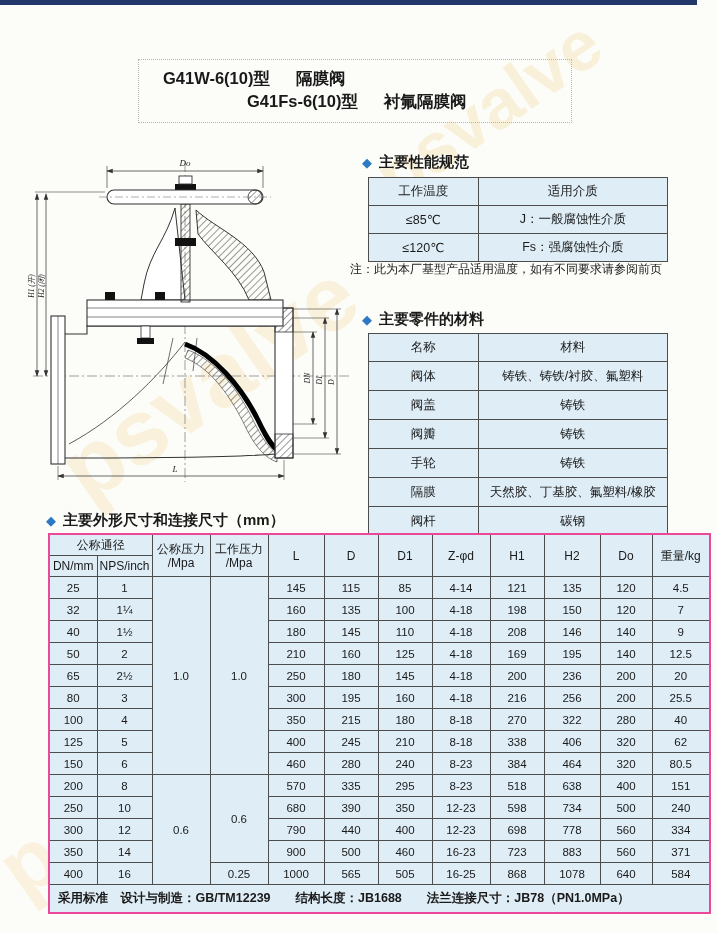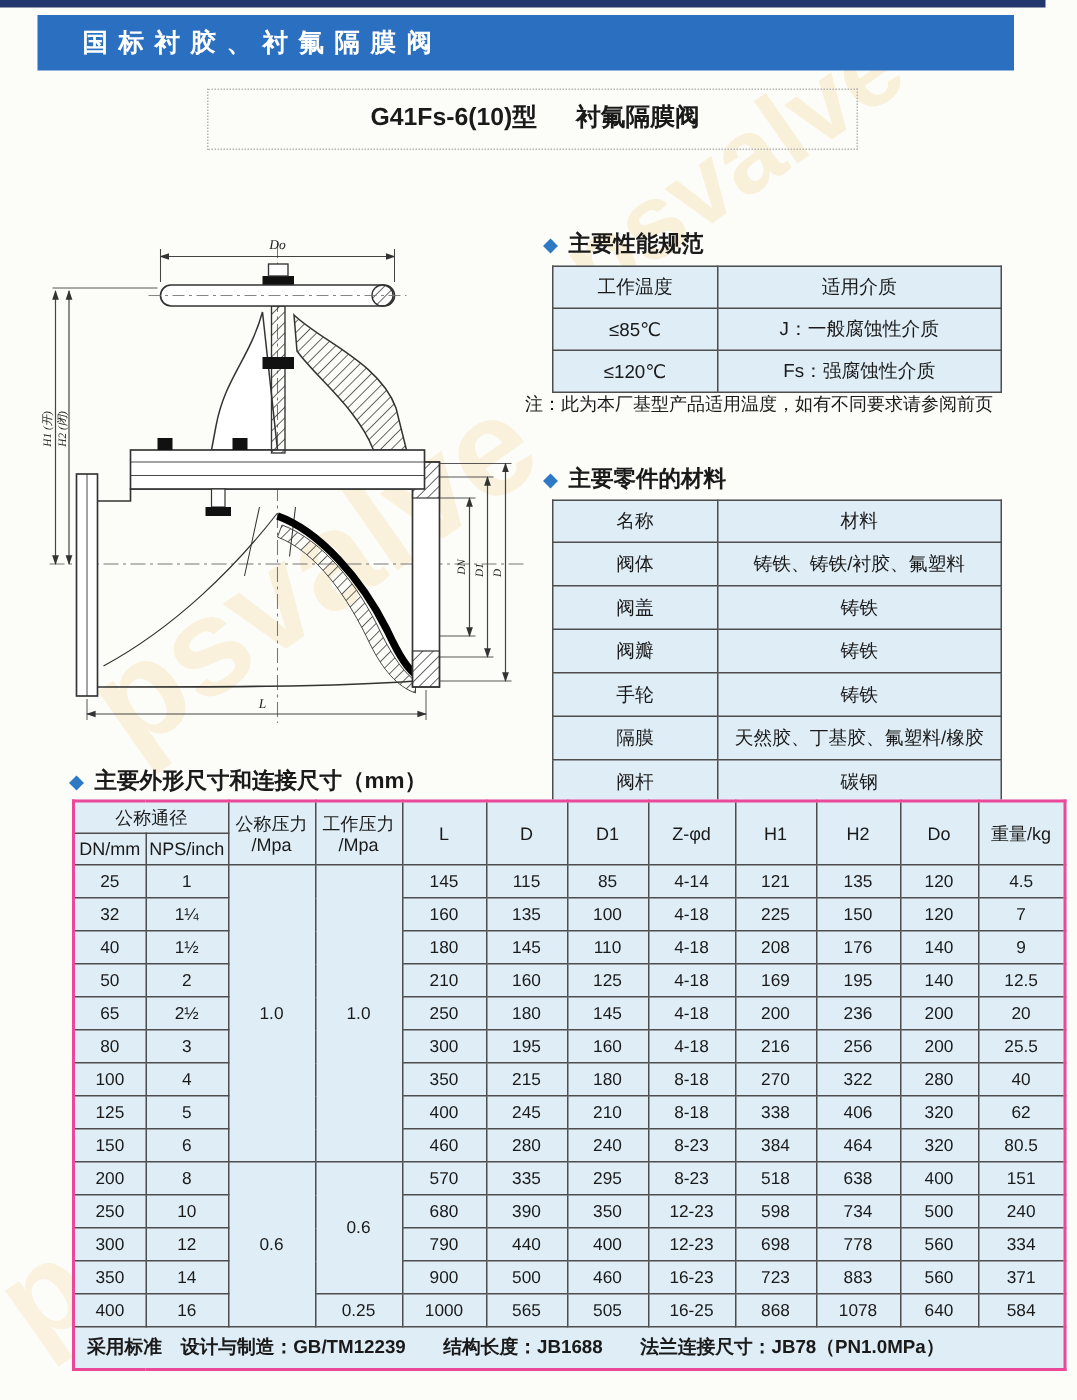--- a/index.html
+++ b/index.html
@@ -35,25 +35,25 @@
 <body>
 
 <div id="page">
 
   <div class="wm" style="left:40px;top:330px;font-size:92px;color:rgba(238,186,70,.16);transform:rotate(-35deg);">psvalve</div>
   <div class="wm" style="left:330px;top:640px;font-size:80px;color:rgba(235,140,90,.12);transform:rotate(-35deg);">psvalve</div>
   <div class="wm" style="left:360px;top:70px;font-size:70px;color:rgba(238,186,70,.18);transform:rotate(-35deg);">psvalve</div>
   <div class="wm" style="left:-20px;top:740px;font-size:84px;color:rgba(238,186,70,.14);transform:rotate(-35deg);">psvalve</div>
 
   <div class="layer topline"></div>
-  <div class="layer banner">
-    <div class="banner-text">国标衬胶、衬氟隔膜阀</div>
-  </div>
 
   <div class="layer titlebox">
+    <div class="titleline t1">
+      <span>G41W-6(10)型</span><span class="mname">隔膜阀</span>
+    </div>
     <div class="titleline t3">
       <span>G41Fs-6(10)型</span><span class="mname">衬氟隔膜阀</span>
     </div>
   </div>
 
   <div class="layer" style="left:25px;top:146px;">
     <svg width="335" height="360" viewBox="0 0 335 360">
       <defs>
         <pattern id="hatch" width="5" height="5" patternTransform="rotate(45)" patternUnits="userSpaceOnUse">
           <line x1="0" y1="0" x2="0" y2="5" stroke="#333" stroke-width="1"></line>
@@ -257,34 +257,34 @@
           <td>120</td>
           <td>4.5</td>
         </tr>
         <tr>
           <td>32</td>
           <td>1¼</td>
           <td>160</td>
           <td>135</td>
           <td>100</td>
           <td>4-18</td>
-          <td>225</td>
+          <td>198</td>
           <td>150</td>
           <td>120</td>
           <td>7</td>
         </tr>
         <tr>
           <td>40</td>
           <td>1½</td>
           <td>180</td>
           <td>145</td>
           <td>110</td>
           <td>4-18</td>
           <td>208</td>
-          <td>176</td>
+          <td>146</td>
           <td>140</td>
           <td>9</td>
         </tr>
         <tr>
           <td>50</td>
           <td>2</td>
           <td>210</td>
           <td>160</td>
           <td>125</td>
           <td>4-18</td>

